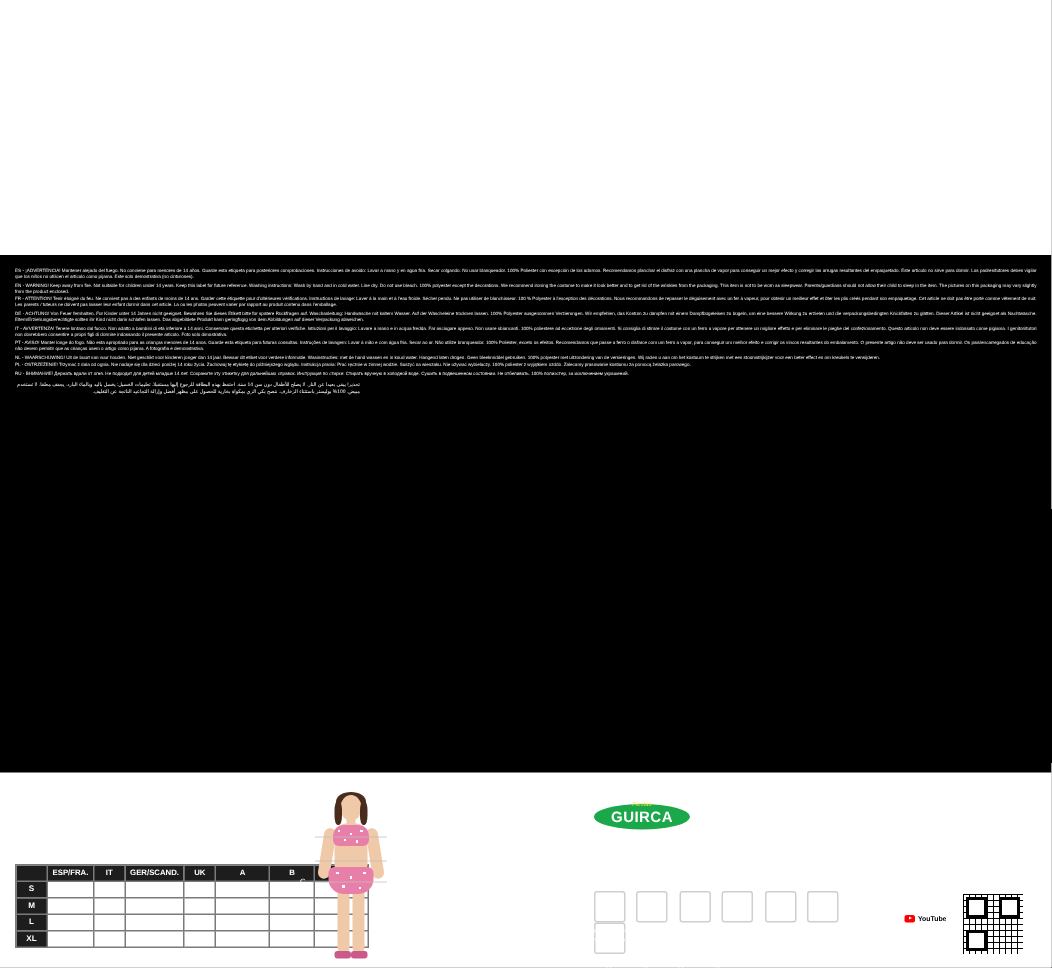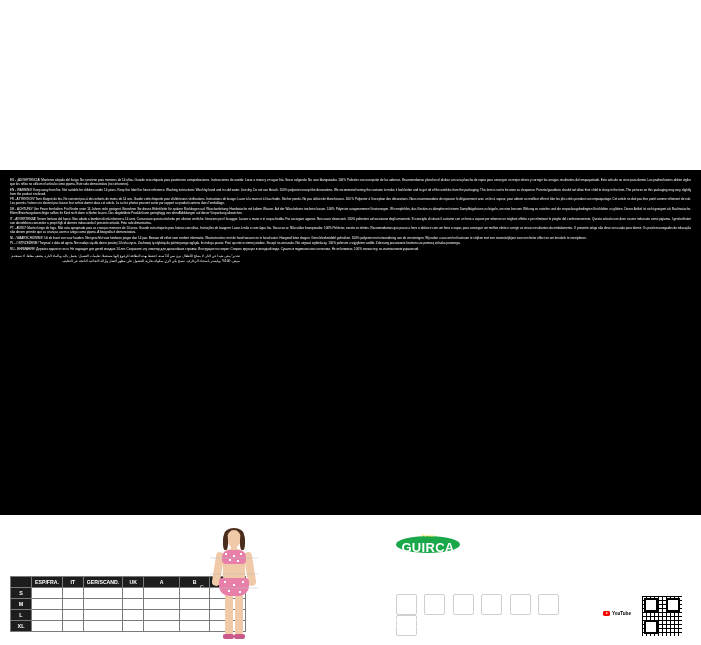--- a/index.html
+++ b/index.html
@@ -36,21 +36,21 @@
      radial-gradient(circle 1px at 10px 13px,#fff 99%,transparent 100%),
      radial-gradient(circle 1px at 21px 14px,#fff 99%,transparent 100%);border-radius:4px 4px 10px 10px;}
   .fig-armL{position:absolute;left:18px;top:24px;width:8px;height:34px;background:#f0c9a8;border-radius:4px;transform:rotate(9deg);}
   .fig-armR{position:absolute;left:50px;top:24px;width:8px;height:34px;background:#f0c9a8;border-radius:4px;transform:rotate(-9deg);}
   .fig-legL{position:absolute;left:29px;top:64px;width:8px;height:44px;background:#f0c9a8;border-radius:4px;}
   .fig-legR{position:absolute;left:39px;top:64px;width:8px;height:44px;background:#f0c9a8;border-radius:4px;}
   .fig-shoeL{position:absolute;left:27px;top:106px;width:11px;height:5px;background:#c95a8a;border-radius:2px;}
   .fig-shoeR{position:absolute;left:38px;top:106px;width:11px;height:5px;background:#c95a8a;border-radius:2px;}
   .brandlogo{position:absolute;left:396px;top:362px;width:64px;height:22px;}
   .brand-oval{position:absolute;left:0;top:4px;width:64px;height:17px;background:#1aa84a;border-radius:50%;}
-  .brand-text{position:absolute;left:0;top:8px;width:64px;text-align:center;font-size:13px;font-weight:bold;color:#ffffff;letter-spacing:.3px;}
+  .brand-text{position:absolute;left:0;top:8px;width:64px;text-align:center;font-size:10px;font-weight:bold;color:#ffffff;letter-spacing:.3px;}
   .brand-top{position:absolute;left:0;top:1px;width:64px;text-align:center;font-size:4px;color:#f2e34a;font-style:italic;}
   .madein{position:absolute;left:396px;top:385px;font-size:5.4px;font-weight:bold;color:#ffffff;}
   .company{position:absolute;left:396px;top:396px;font-size:4.6px;line-height:1.45;color:#ffffff;}
   .recycle{position:absolute;left:664px;top:366px;width:24px;height:24px;}
   .icons-row{position:absolute;left:396px;top:424px;width:180px;height:22px;}
   .icon-b{display:inline-block;width:19px;height:19px;border:0.7px solid #cfcfcf;border-radius:2px;margin-right:3px;position:relative;vertical-align:top;}
   .plastics{position:absolute;left:396px;top:448px;font-size:4px;line-height:1.4;color:#ffffff;width:190px;}
   .warnicons{position:absolute;left:396px;top:470px;}
   .more{position:absolute;left:600px;top:418px;width:92px;}
   .more-txt{font-size:4.6px;font-weight:bold;color:#ffffff;text-align:left;line-height:1.4;}

